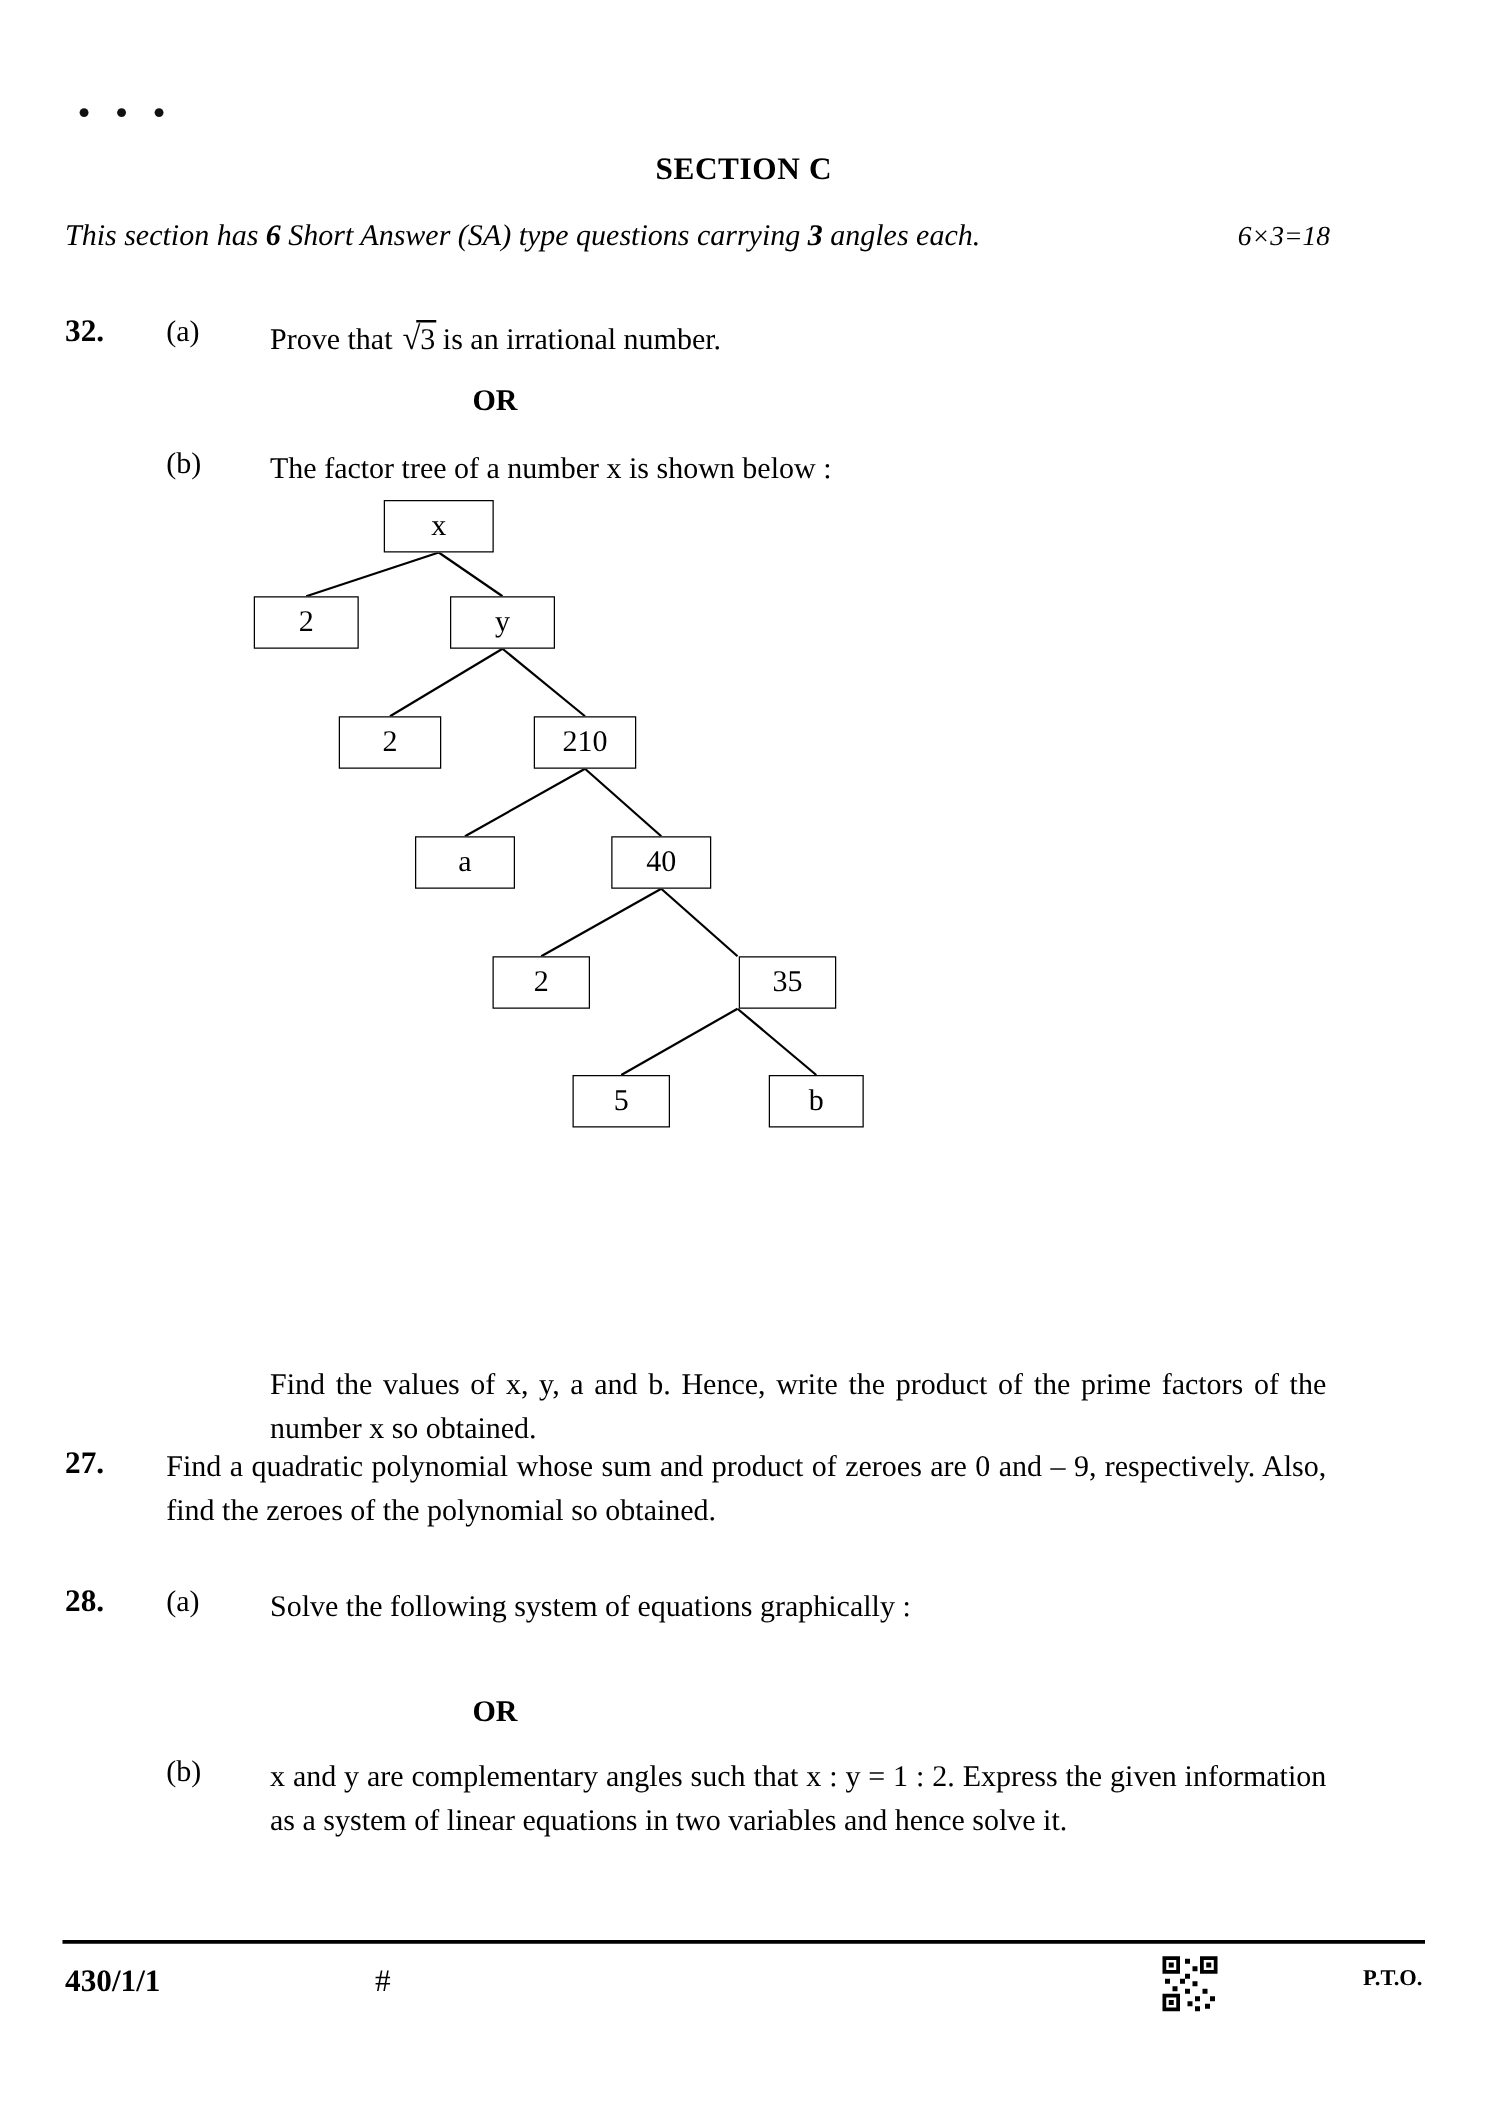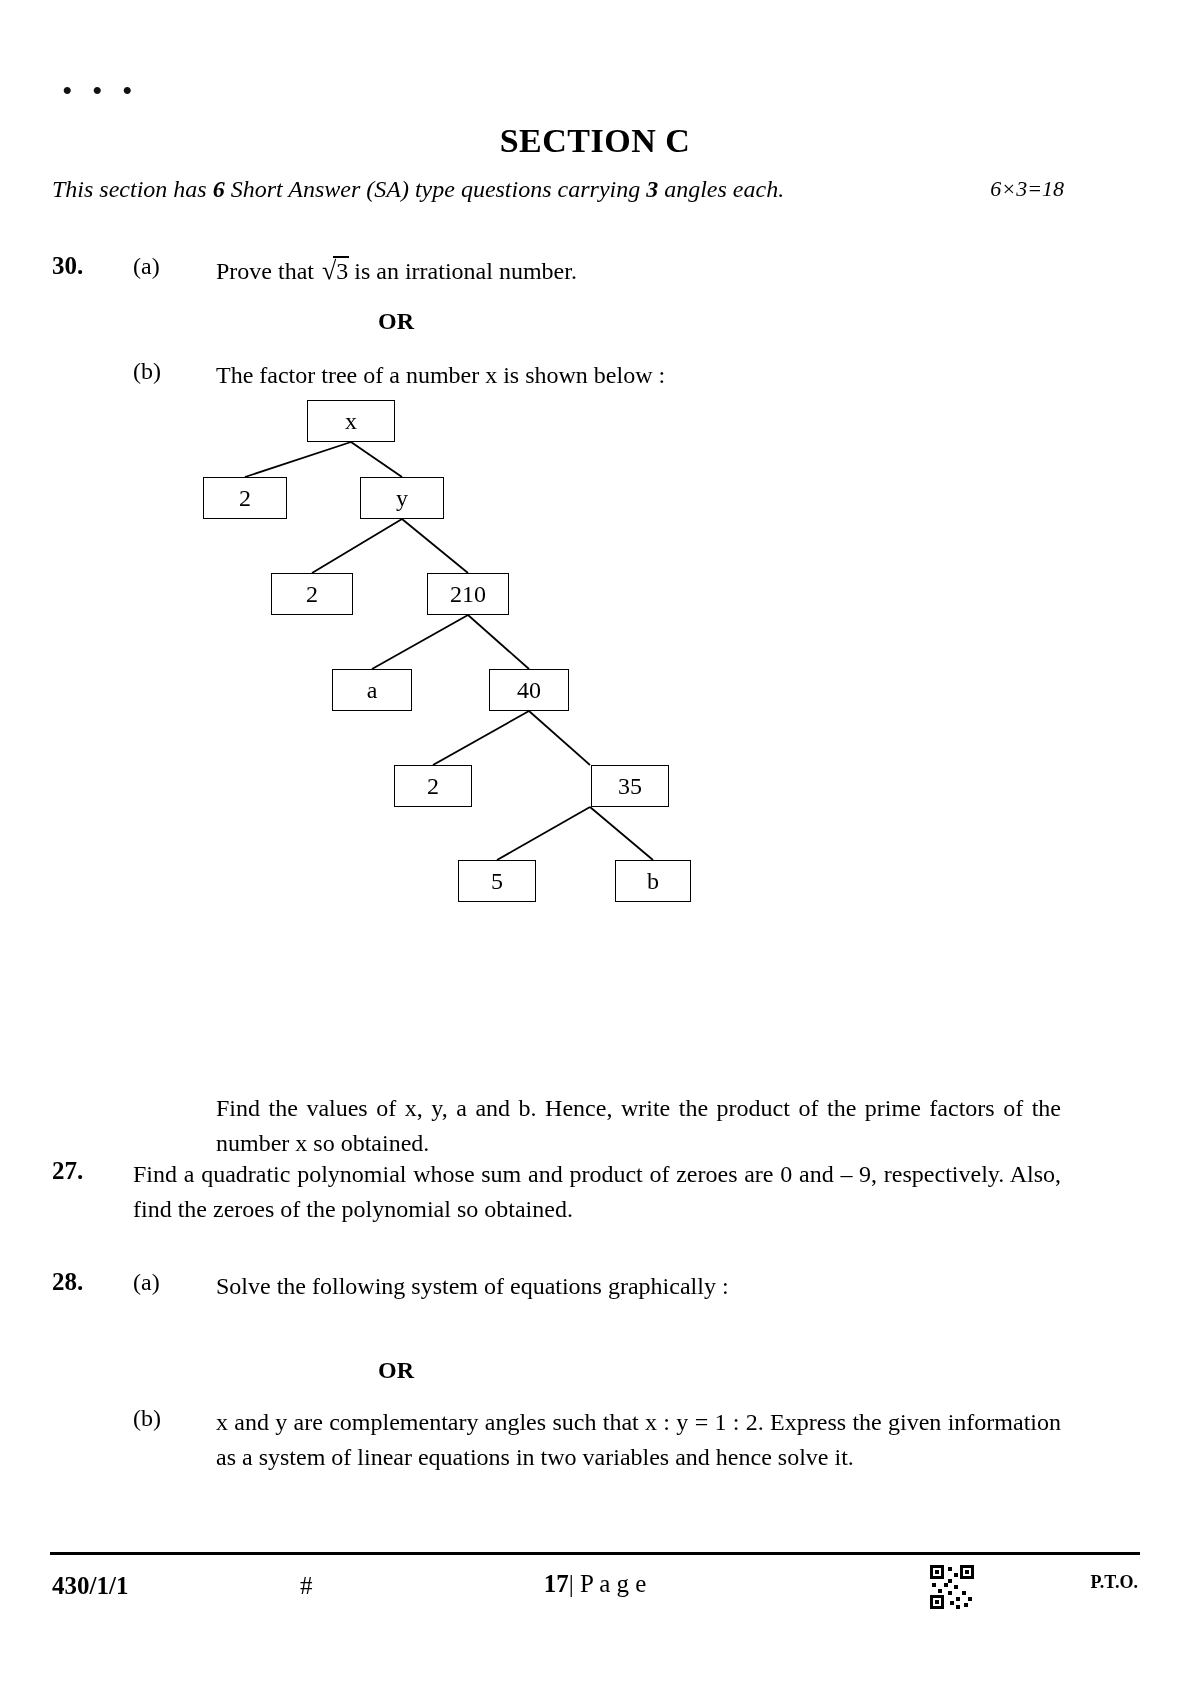--- a/index.html
+++ b/index.html
@@ -32,21 +32,21 @@
     color: #111;
   }
 
   .section-title {
     position: absolute;
     top: 122px;
     left: 0;
     width: 1190px;
     text-align: center;
     font-weight: bold;
-    font-size: 34px;
+    font-size: 25px;
     letter-spacing: 0.5px;
   }
 
   .section-note {
     position: absolute;
     top: 176px;
     left: 52px;
     width: 1012px;
     font-style: italic;
     font-size: 24px;
@@ -172,21 +172,21 @@
 
   <div class="top-dots">• • •</div>
 
   <div class="section-title">SECTION C</div>
 
   <div class="section-note">
     <span class="marks">6×3=18</span>
     <span>This section has </span><b>6</b><span> Short Answer (SA) type questions carrying </span><b>3</b><span> angles each.</span>
   </div>
 
-  <div class="qnum" style="left:52px; top:252px;">30.</div>
+  <div class="qnum" style="left:52px; top:252px;">32.</div>
   <div class="qlabel" style="left:133px; top:253px;">(a)</div>
   <div class="qtext" style="left:216px; top:253px; width:820px;">
     <span>Prove that</span>
     <span class="rad"><span class="sign">√</span><span>3</span><span class="bar"></span></span>
     <span>is an irrational number.</span>
   </div>
 
   <div class="or" style="left:378px; top:308px;">OR</div>
 
   <div class="qlabel" style="left:133px; top:358px;">(b)</div>
@@ -232,23 +232,20 @@
   <div class="qnum" style="left:52px; top:1268px;">28.</div>
   <div class="qlabel" style="left:133px; top:1269px;">(a)</div>
   <div class="qtext" style="left:216px; top:1269px; width:845px;">Solve the following system of equations graphically :</div>
   <div class="or" style="left:378px; top:1357px;">OR</div>
   <div class="qlabel" style="left:133px; top:1405px;">(b)</div>
   <div class="qtext justify" style="left:216px; top:1405px; width:845px;">x and y are complementary angles such that x : y = 1 : 2. Express the given information as a system of linear equations in two variables and hence solve it.</div>
 
   <div class="footer-rule"></div>
   <div class="footer-code">430/1/1</div>
   <div class="footer-hash">#</div>
-  <div class="footer-page">
-    <b>17</b><span>| </span><span>P a g e</span>
-  </div>
 
   <div class="qr">
     <i style="left:0;top:0;width:14px;height:14px;"></i>
     <i style="left:3px;top:3px;width:8px;height:8px;background:#fff;"></i>
     <i style="left:5px;top:5px;width:4px;height:4px;"></i>
     <i style="left:30px;top:0;width:14px;height:14px;"></i>
     <i style="left:33px;top:3px;width:8px;height:8px;background:#fff;"></i>
     <i style="left:35px;top:5px;width:4px;height:4px;"></i>
     <i style="left:0;top:30px;width:14px;height:14px;"></i>
     <i style="left:3px;top:33px;width:8px;height:8px;background:#fff;"></i>

